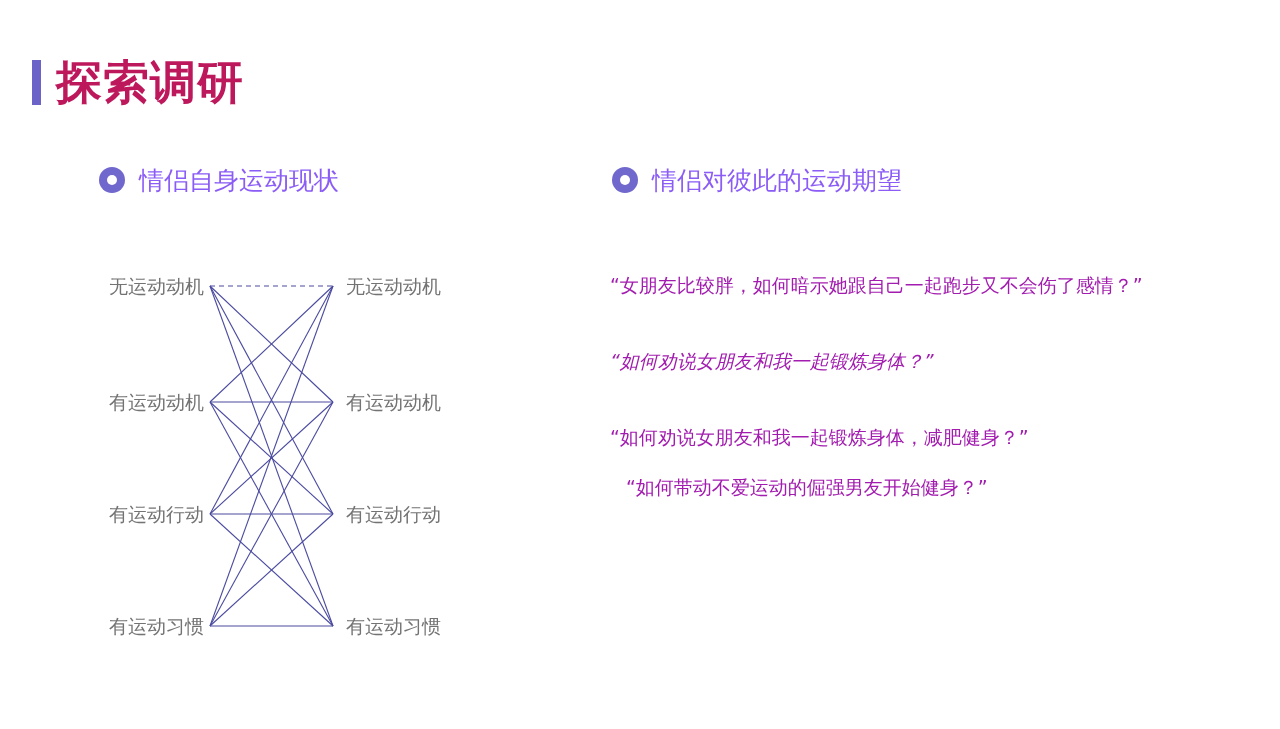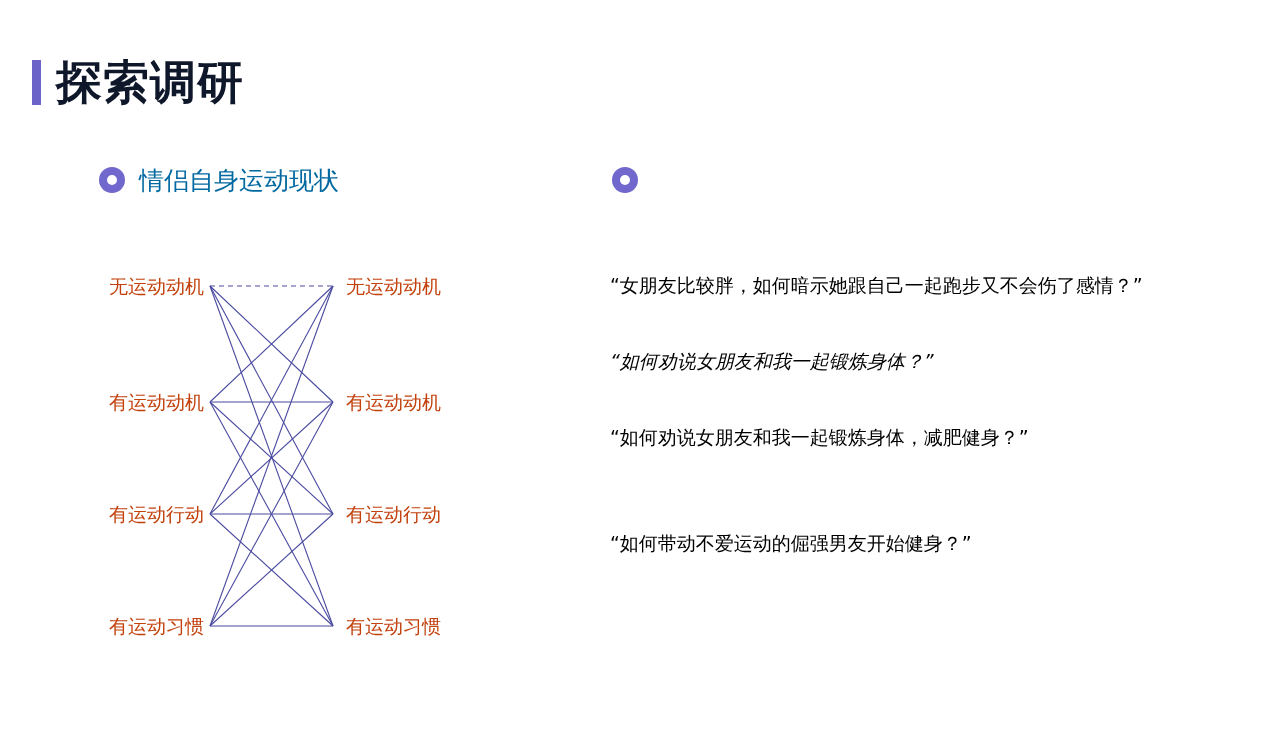--- a/index.html
+++ b/index.html
@@ -1,44 +1,45 @@
 <!DOCTYPE html>
 <html><head>
   <meta charset="utf-8">
   <style>
     html, body { margin: 0; padding: 0; }
     body {
       width: 1280px; height: 729px; background: #ffffff; position: relative; overflow: hidden;
       font-family: "DejaVu Sans", "Liberation Sans", sans-serif; color: #1a1a1a;
     }
     .accent-bar { position: absolute; left: 32px; top: 60px; width: 9px; height: 45px; background: #6b63c8; }
-    .page-title { position: absolute; left: 56px; top: 52px; font-size: 46px; font-weight: bold; line-height: 60px; color: #0f172a; letter-spacing: 1px; }
+    .page-title { position: absolute; left: 56px; top: 52px; font-size: 46px; font-weight: bold; line-height: 60px; color: #be185d; letter-spacing: 1px; }
     .section-head { position: absolute; display: flex; align-items: center; height: 36px; }
     .bullet { width: 26px; height: 26px; border-radius: 50%; background: #7068cc; position: relative; margin-right: 14px; }
     .bullet::after { content: ""; position: absolute; left: 8px; top: 8px; width: 10px; height: 10px; border-radius: 50%; background: #fff; }
-    .section-title { font-size: 25px; color: #0369a1; }
-    .node-label { position: absolute; font-size: 19px; color: #c2410c; line-height: 24px; white-space: nowrap; }
+    .section-title { font-size: 25px; color: #8b5cf6; }
+    .node-label { position: absolute; font-size: 19px; color: #737373; line-height: 24px; white-space: nowrap; }
     .node-left { right: calc(1280px - 204px); text-align: right; }
     .node-right { left: 346px; }
     svg.graph { position: absolute; left: 0; top: 0; }
-    .quote { position: absolute; left: 610px; font-size: 19px; color: #000000; line-height: 26px; white-space: nowrap; }
+    .quote { position: absolute; left: 610px; font-size: 19px; color: #a21caf; line-height: 26px; white-space: nowrap; }
   </style>
 </head>
 <body>
 
 <div class="accent-bar"></div>
 <div class="page-title">探索调研</div>
 
 <div class="section-head" style="left:99px; top:162px;">
   <span class="bullet"></span>
   <span class="section-title">情侣自身运动现状</span>
 </div>
 
 <div class="section-head" style="left:612px; top:162px;">
   <span class="bullet"></span>
+  <span class="section-title">情侣对彼此的运动期望</span>
 </div>
 
 <svg class="graph" width="1280" height="729">
   <g stroke="#4a4aa0" stroke-width="1.1" fill="none">
     <line x1="210" y1="286" x2="333" y2="286" stroke-dasharray="5,4"></line>
 
     <line x1="210" y1="286" x2="333" y2="402"></line>
     <line x1="210" y1="286" x2="333" y2="514"></line>
     <line x1="210" y1="286" x2="333" y2="626"></line>
 
@@ -65,13 +66,13 @@
 <div class="node-label node-left" style="top:614px;">有运动习惯</div>
 
 <div class="node-label node-right" style="top:274px;">无运动动机</div>
 <div class="node-label node-right" style="top:390px;">有运动动机</div>
 <div class="node-label node-right" style="top:502px;">有运动行动</div>
 <div class="node-label node-right" style="top:614px;">有运动习惯</div>
 
 <div class="quote" style="top:272px;">“女朋友比较胖，如何暗示她跟自己一起跑步又不会伤了感情？”</div>
 <div class="quote" style="top:348px;font-style:italic;">“如何劝说女朋友和我一起锻炼身体？”</div>
 <div class="quote" style="top:424px;">“如何劝说女朋友和我一起锻炼身体，减肥健身？”</div>
-<div class="quote" style="top:530px;">“如何带动不爱运动的倔强男友开始健身？”</div>
+<div class="quote" style="top:474px;margin-left:16px;">“如何带动不爱运动的倔强男友开始健身？”</div>
 
 </body></html>

